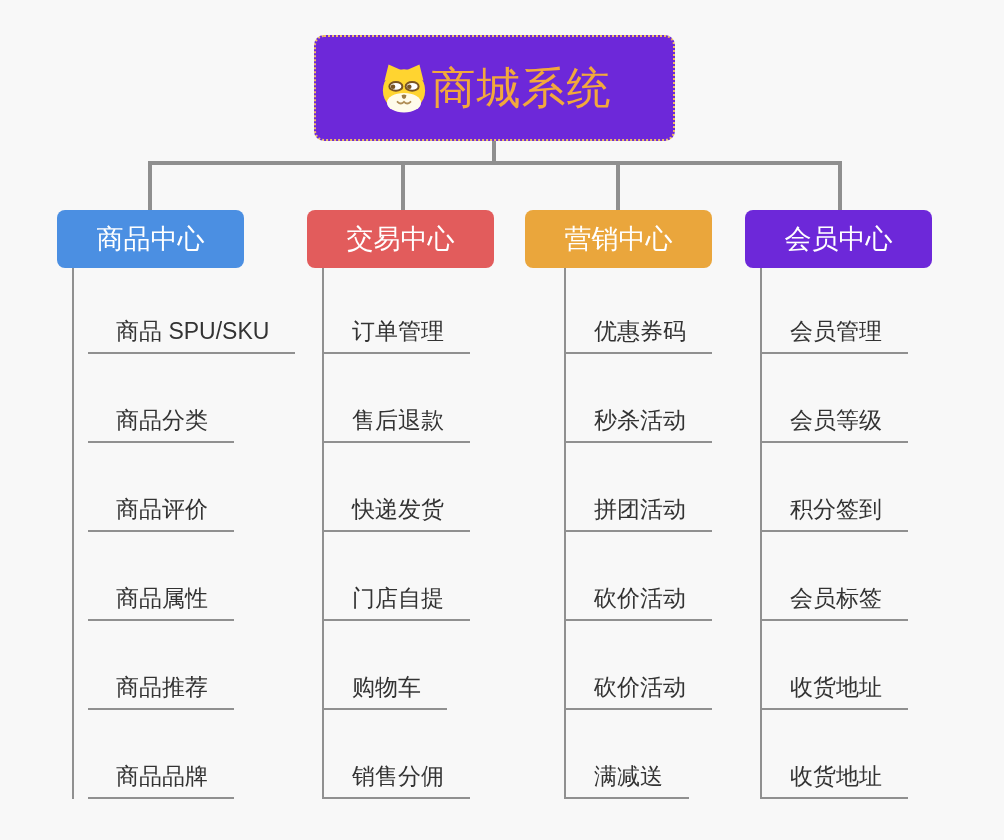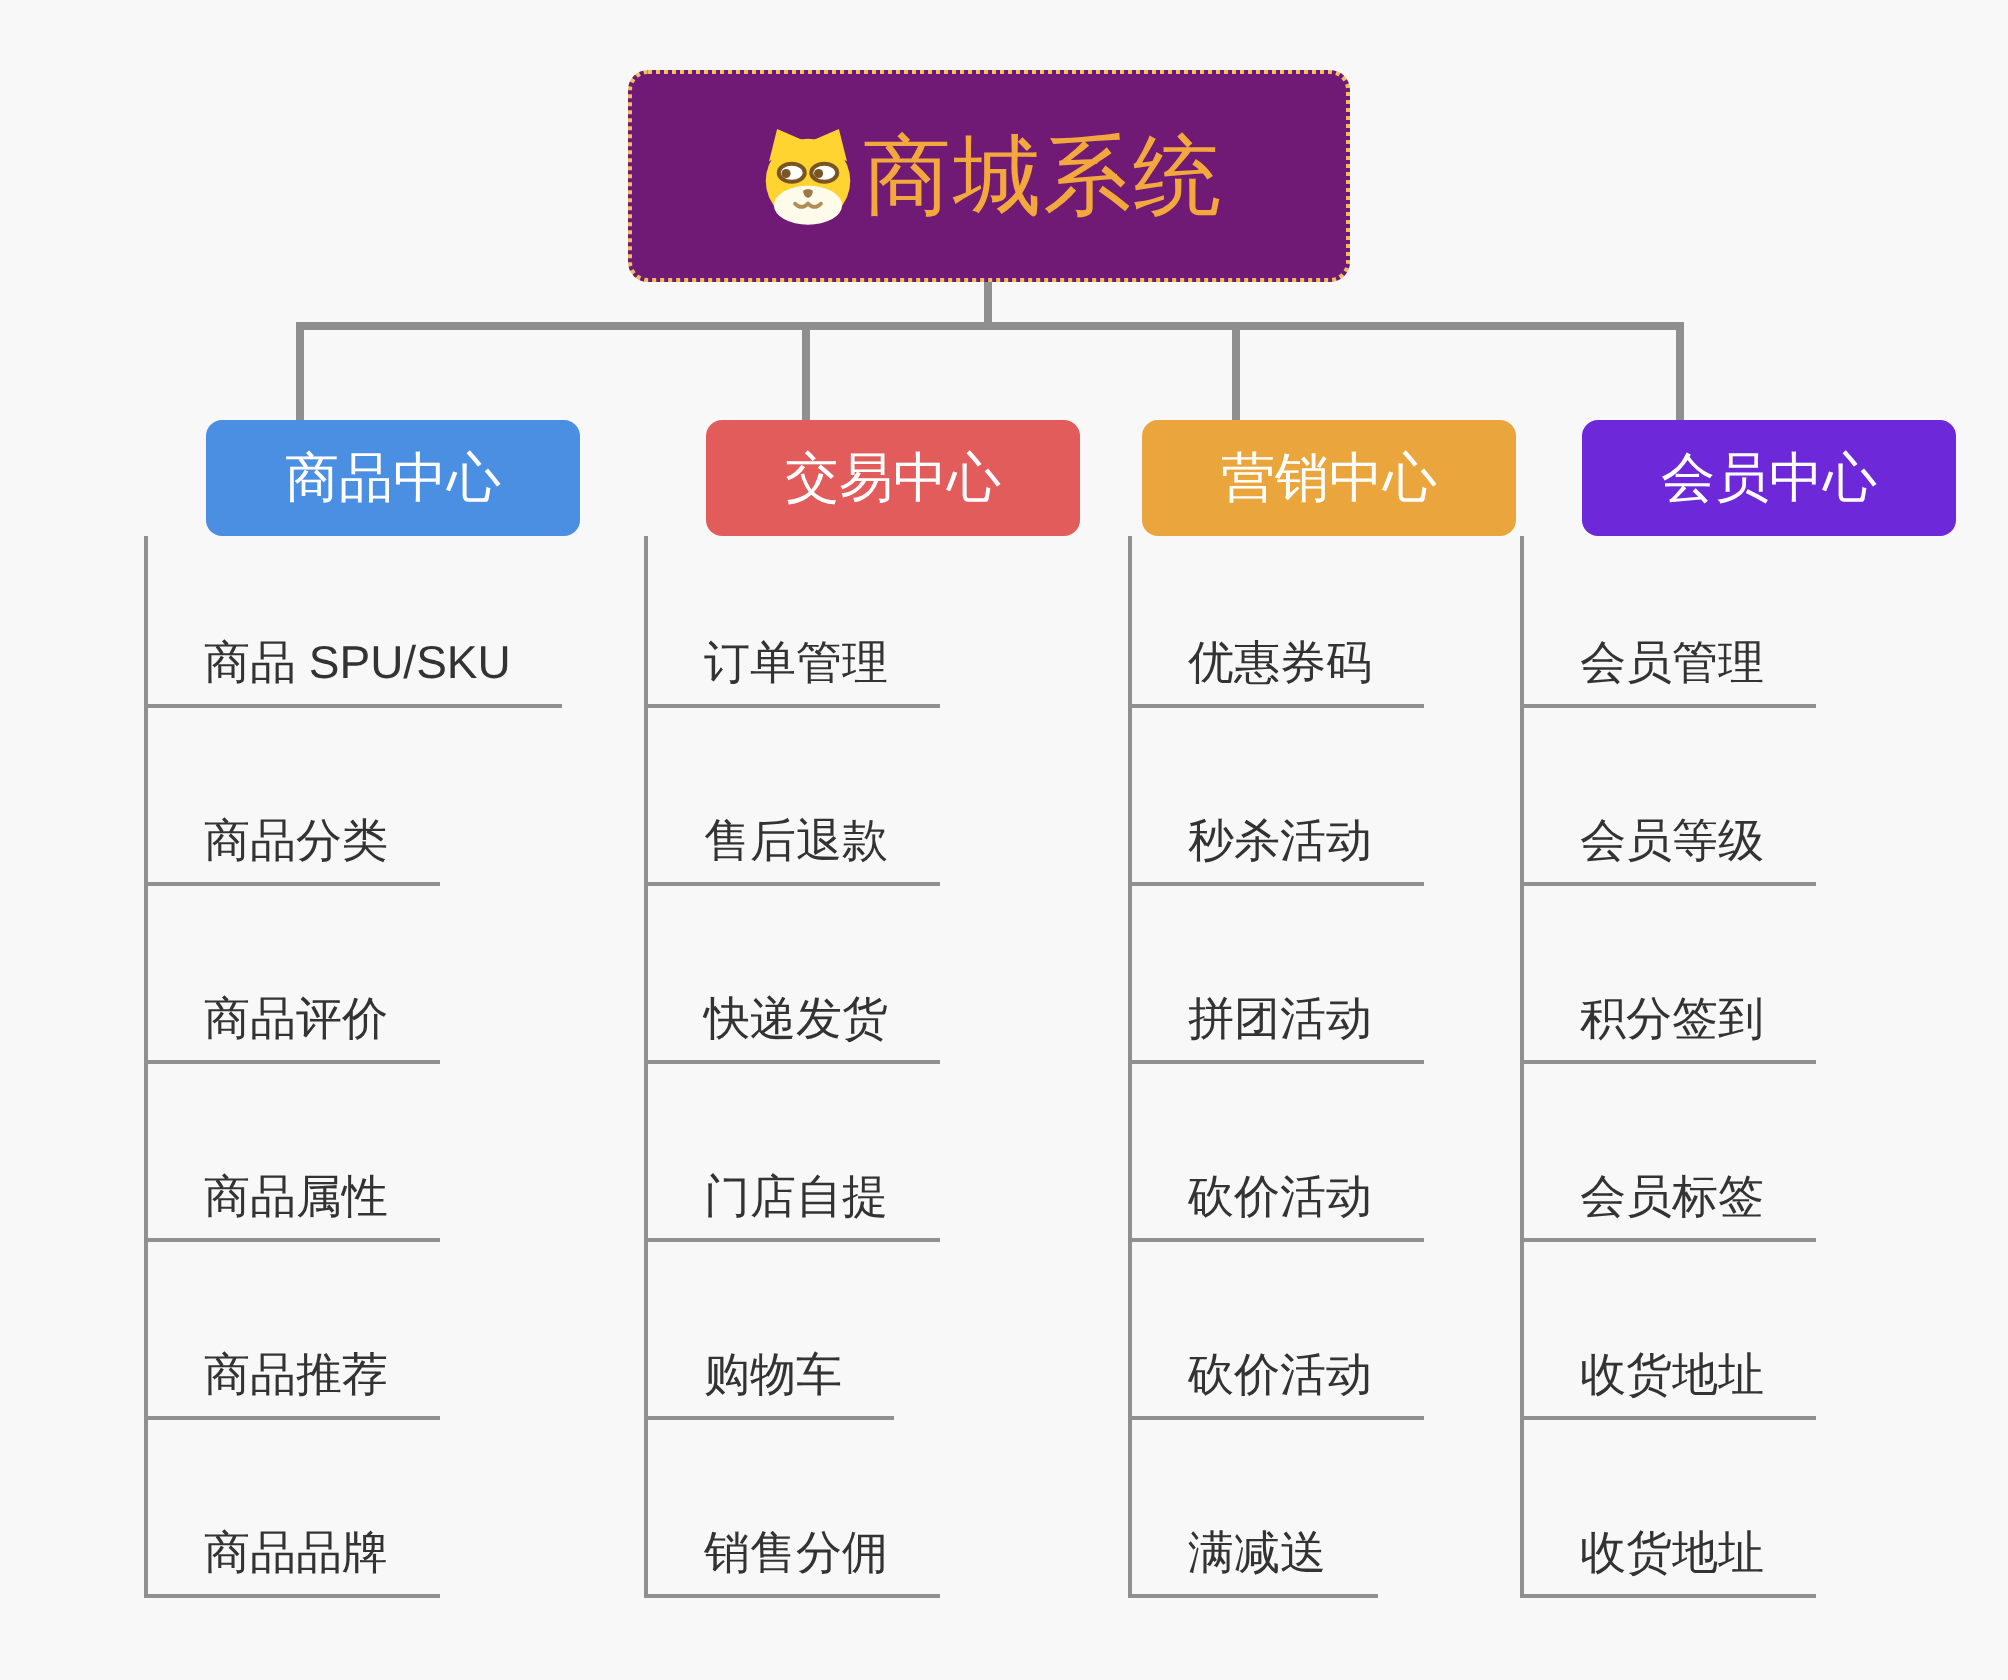--- a/index.html
+++ b/index.html
@@ -10,21 +10,21 @@
   .canvas{
     position:relative;
     width:1004px;height:840px;
     background:#f8f8f8;
     overflow:hidden;
   }
   
   .root-node{
     position:absolute;left:314px;top:35px;
     width:361px;height:106px;
-    background:#701a75;
+    background:#6d28d9;
     border:2px dotted #f0be63;
     border-radius:10px;
     box-sizing:border-box;
     display:flex;align-items:center;justify-content:center;
     gap:2px;
   }
   .root-title{
     font-size:44px;
     color:#f2a83c;
     letter-spacing:1px;
@@ -41,32 +41,31 @@
   .drop3 {left:616px;}
   .drop4 {left:838px;}
   
   .branch-node{
     position:absolute;top:210px;
     width:187px;height:58px;
     border-radius:8px;
     display:flex;align-items:center;justify-content:center;
     color:#ffffff;font-size:27px;
     white-space:nowrap;
-    margin-left:46px;
   }
   .bn1{left:57px; background:#4b8fe2;}
   .bn2{left:307px;background:#e25c5c;}
   .bn3{left:525px;background:#eaa63c;}
   .bn4{left:745px;background:#6d28d9;}
   
   .children{
     position:absolute;top:268px;
     border-left:2px solid #909090;
   }
-  .ch1{left:72px;}
+  .ch1{left:72px;padding-left:14px;}
   .ch2{left:322px;}
   .ch3{left:564px;}
   .ch4{left:760px;}
   .leaf{
     width:fit-content;
     font-size:23px;line-height:30px;color:#333333;
     padding:51px 26px 6px 28px;
     border-bottom:2px solid #909090;
     white-space:nowrap;
   }

